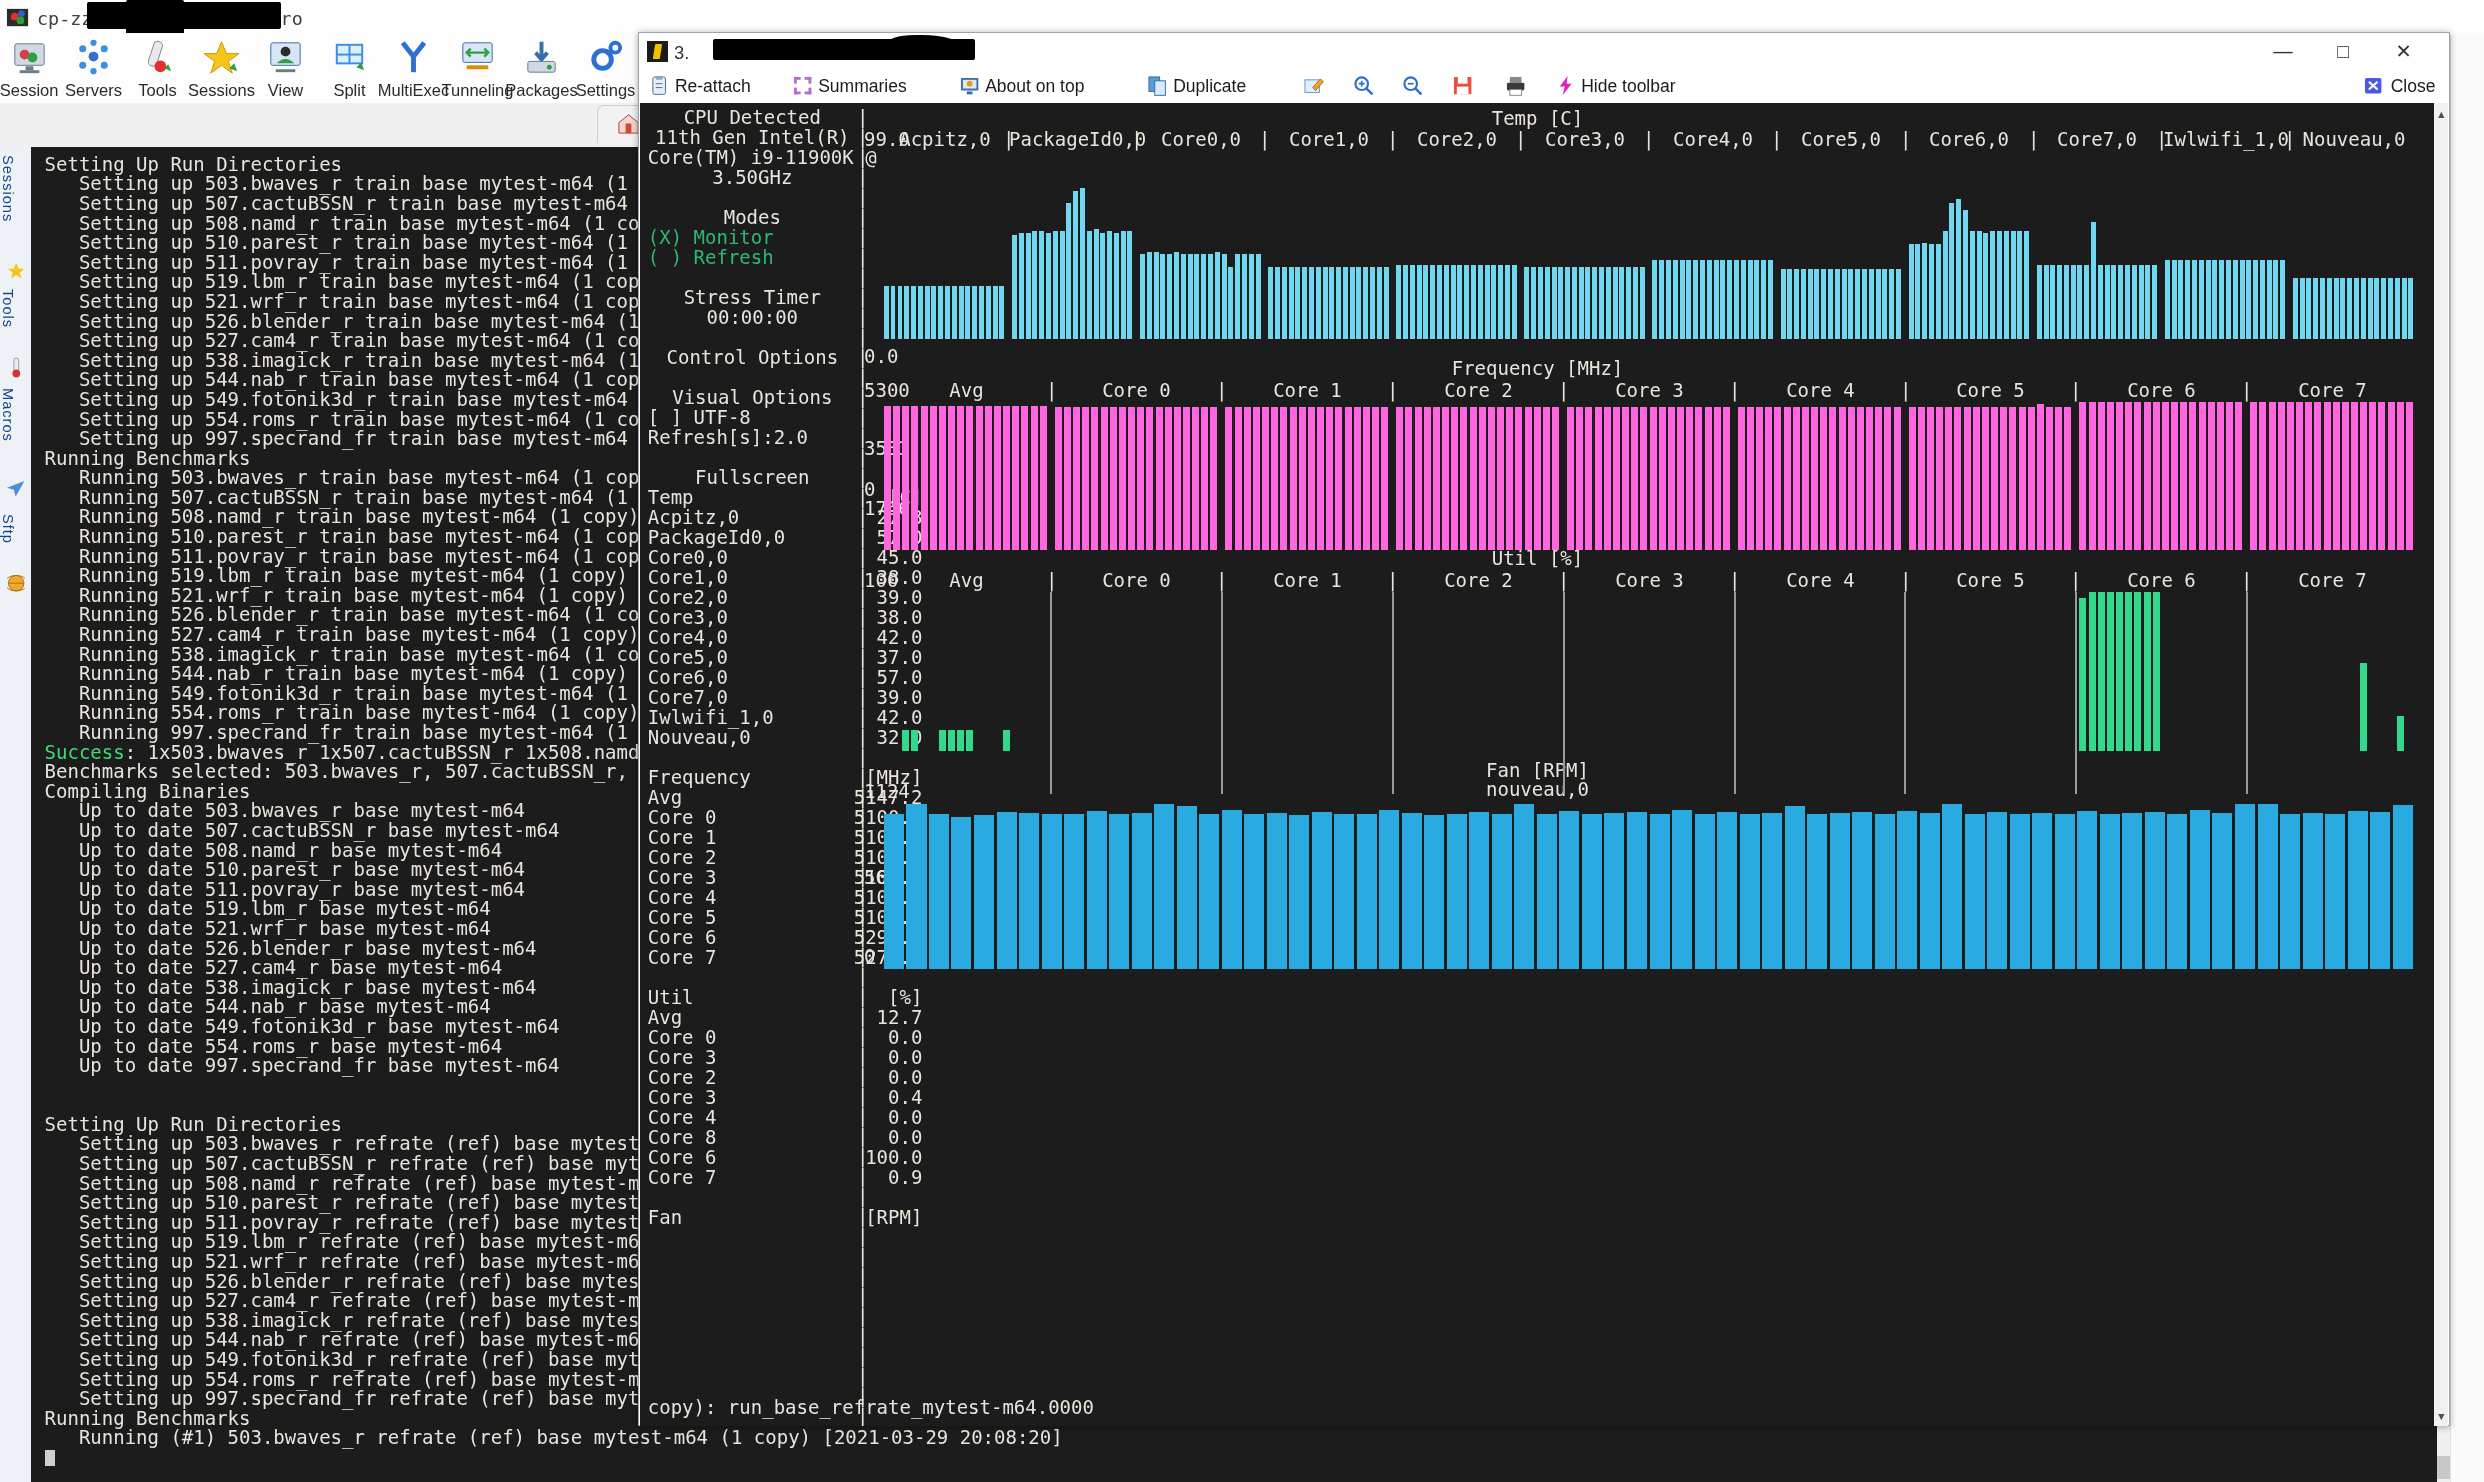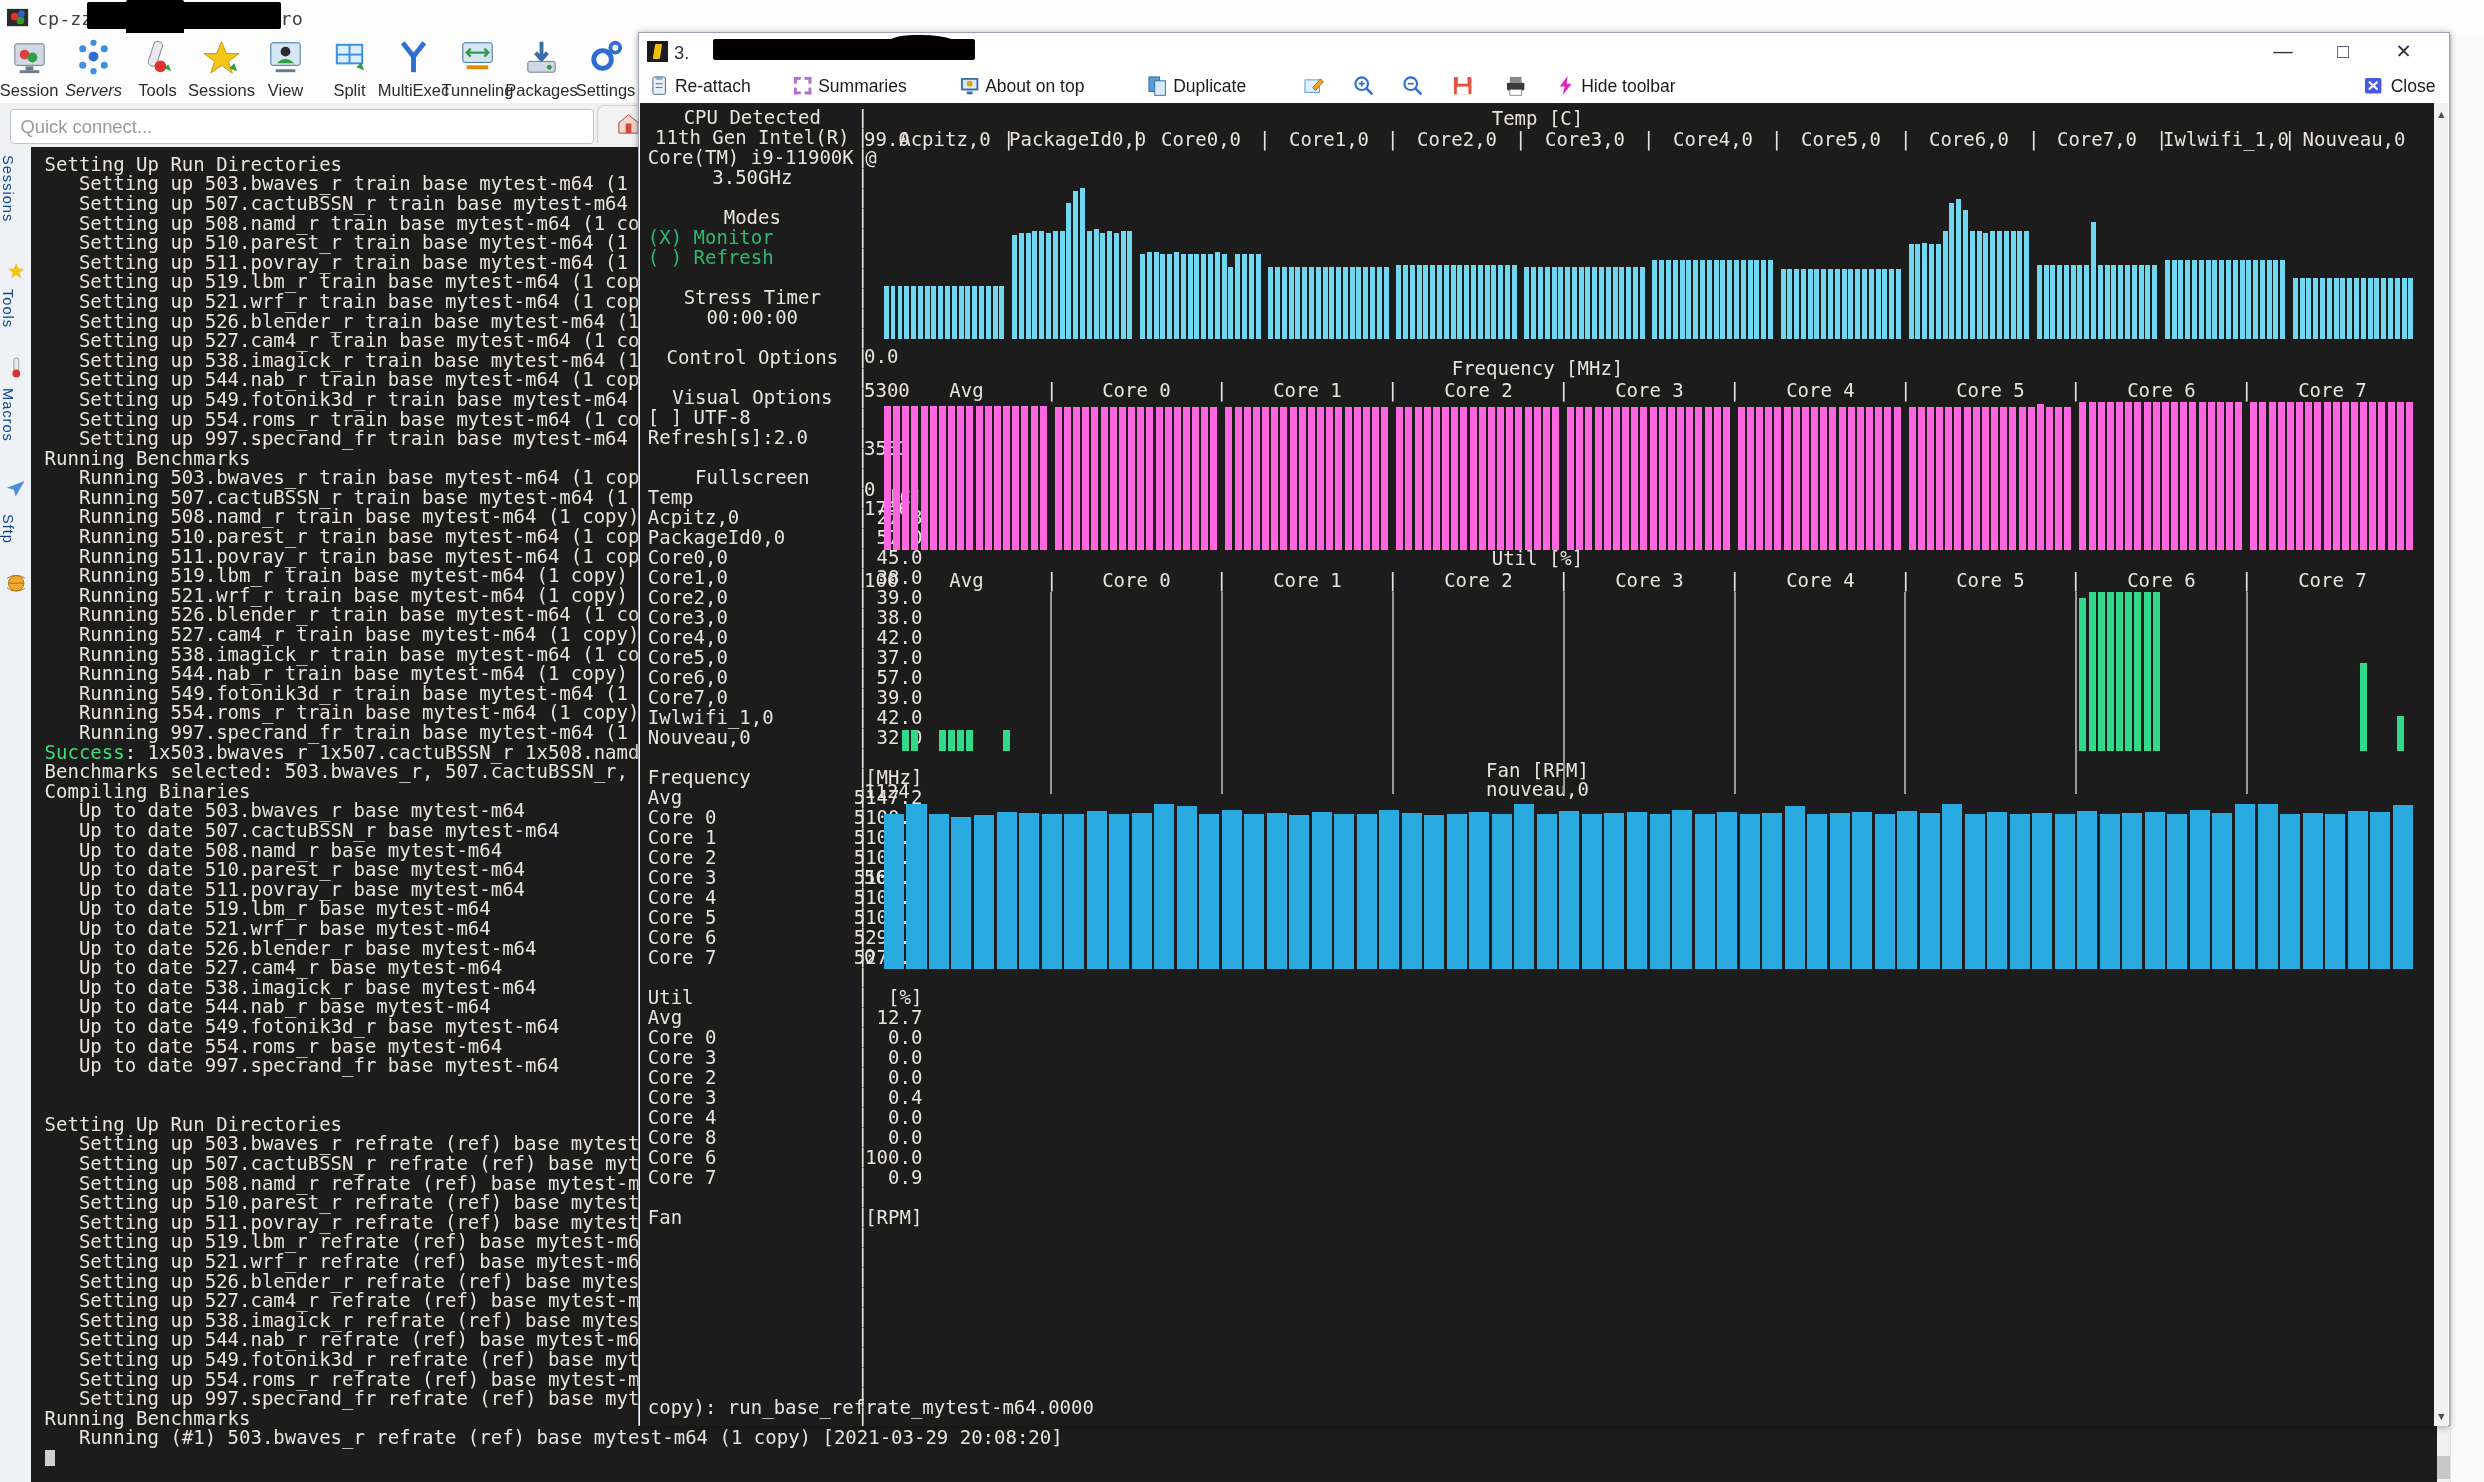--- a/index.html
+++ b/index.html
@@ -122,21 +122,21 @@
             <rect x="8" y="9" width="30" height="22" rx="2" fill="#cfd8e3" stroke="#6b7b8c"></rect>
             <circle cx="18" cy="20" r="5" fill="#d94040"></circle>
               <circle cx="26" cy="23" r="5" fill="#2f9e44"></circle>
             <rect x="19" y="32" width="8" height="4" fill="#6b7b8c"></rect>
               <rect x="13" y="36" width="20" height="3" fill="#6b7b8c"></rect>
           </svg>
         </div>
         <div class="tb-lbl">Session</div>
       </div>
 
-      <div class="tb-item" style="left:45px;font-style:italic;">
+      <div class="tb-item" style="left:45px;">
         <div class="tb-ico">
           <svg width="45" height="45" viewBox="0 0 46 46">
             <circle cx="23" cy="22" r="5" fill="#2f6fd0"></circle>
             <circle cx="12" cy="14" r="3.6" fill="#3f8fe0"></circle>
               <circle cx="34" cy="14" r="3.6" fill="#3f8fe0"></circle>
             <circle cx="12" cy="31" r="3.6" fill="#3f8fe0"></circle>
               <circle cx="34" cy="31" r="3.6" fill="#3f8fe0"></circle>
             <circle cx="23" cy="8" r="3.2" fill="#3f8fe0"></circle>
               <circle cx="23" cy="37" r="3.2" fill="#3f8fe0"></circle>
           </svg>
@@ -248,23 +248,20 @@
           <svg width="39" height="39" viewBox="0 0 40 40">
             <circle cx="20" cy="21" r="13" fill="#d32020"></circle>
             <rect x="18" y="9" width="4" height="12" rx="2" fill="#fff"></rect>
             <path d="M12 16 a10 10 0 1 0 16 0" stroke="#fff" stroke-width="3.5" fill="none"></path>
           </svg>
         </div>
         <div class="tail-lbl">Exit</div>
       </div>
     </div>
 
-    <div class="qc-wrap">
-      <div class="qc-input">Quick connect...</div>
-    </div>
     <div class="qc-tab">
       <div style="margin:4.9px auto 0;width:25px;">
         <svg width="25" height="25" viewBox="0 0 26 26">
           <path d="M3 12 L13 4 L23 12 v11 h-20z" fill="#f3d6d0" stroke="#b04030"></path>
           <rect x="10" y="13" width="6" height="10" fill="#d04a36"></rect>
         </svg>
       </div>
     </div>
 
     <div class="ribbon">

